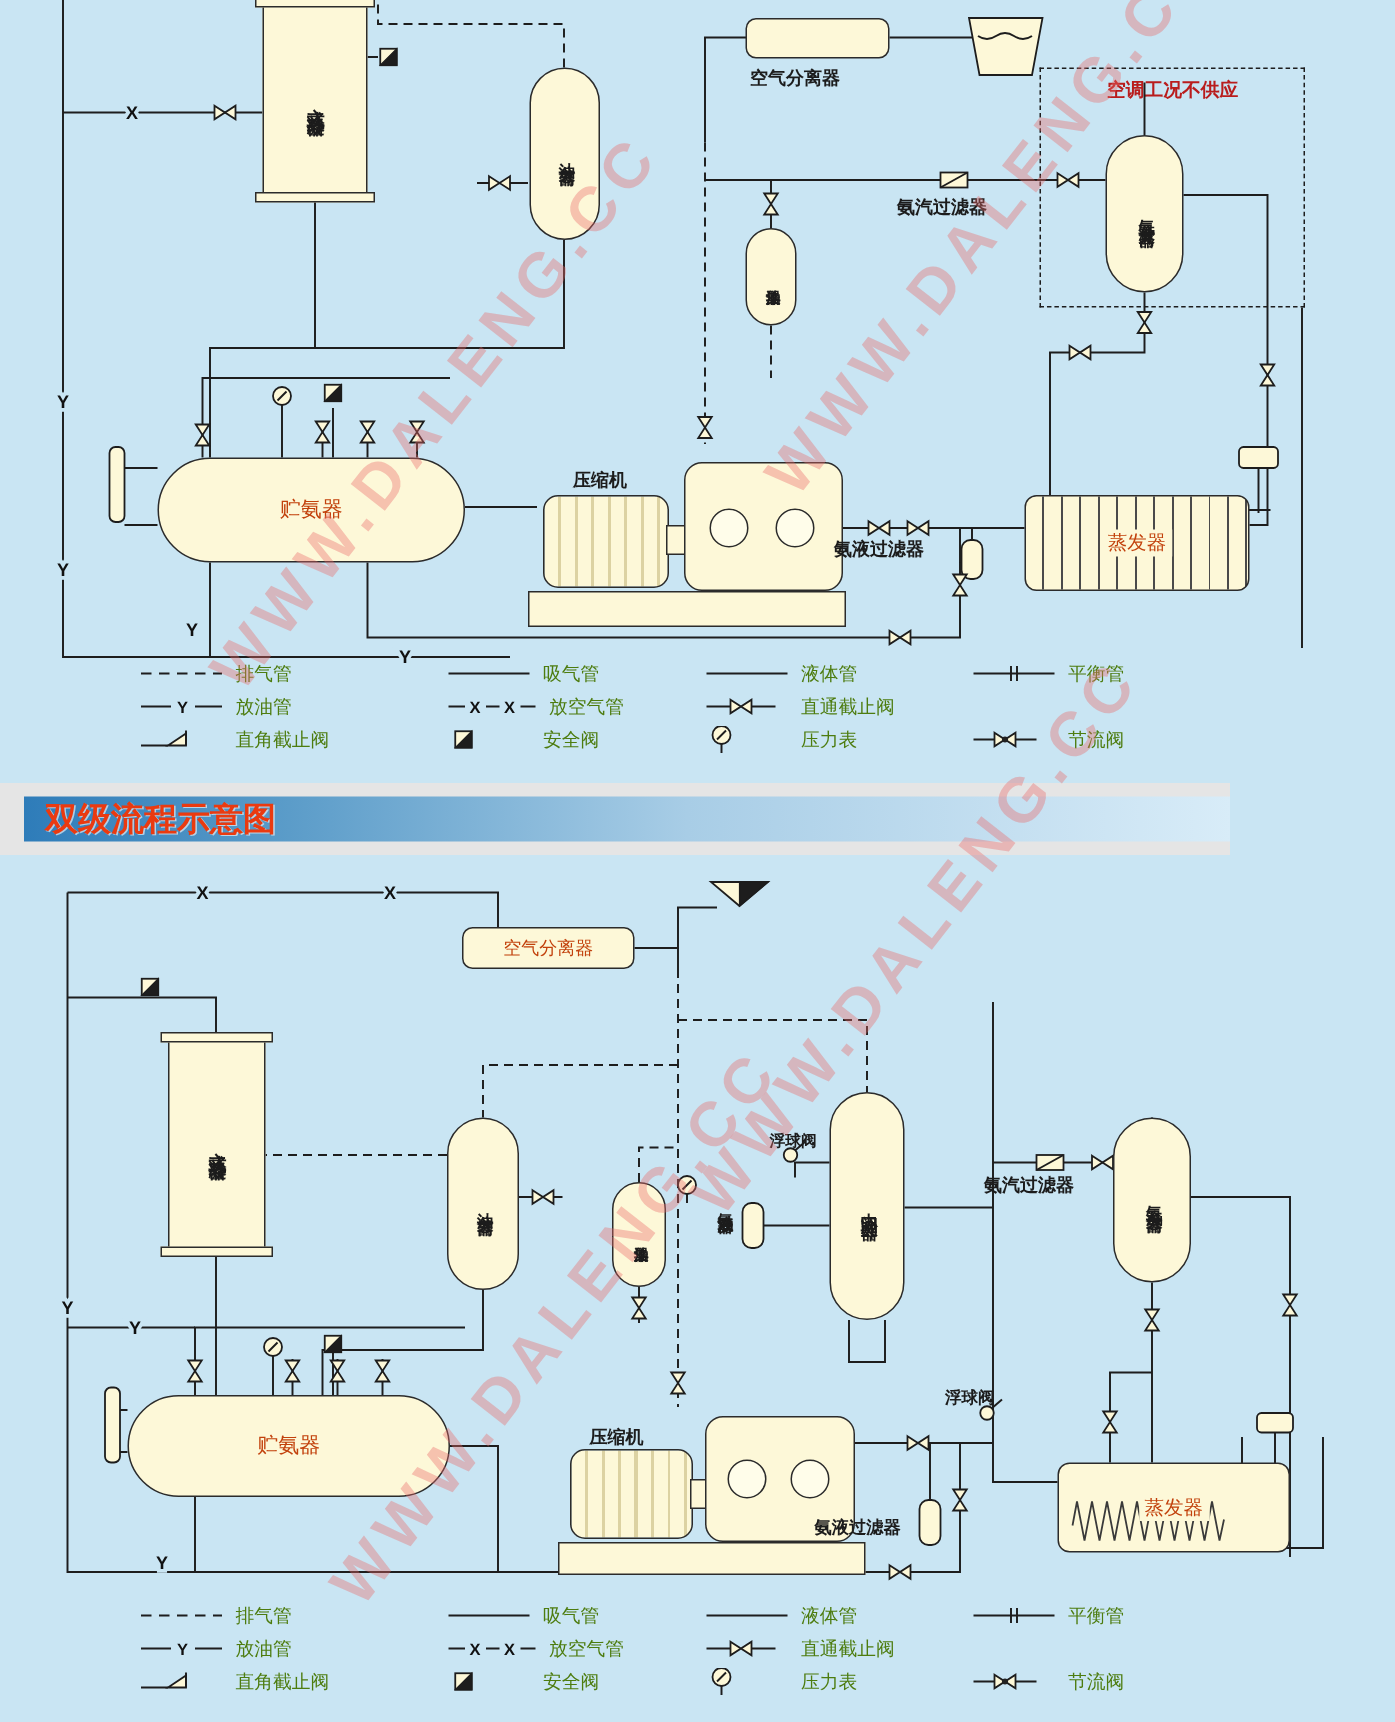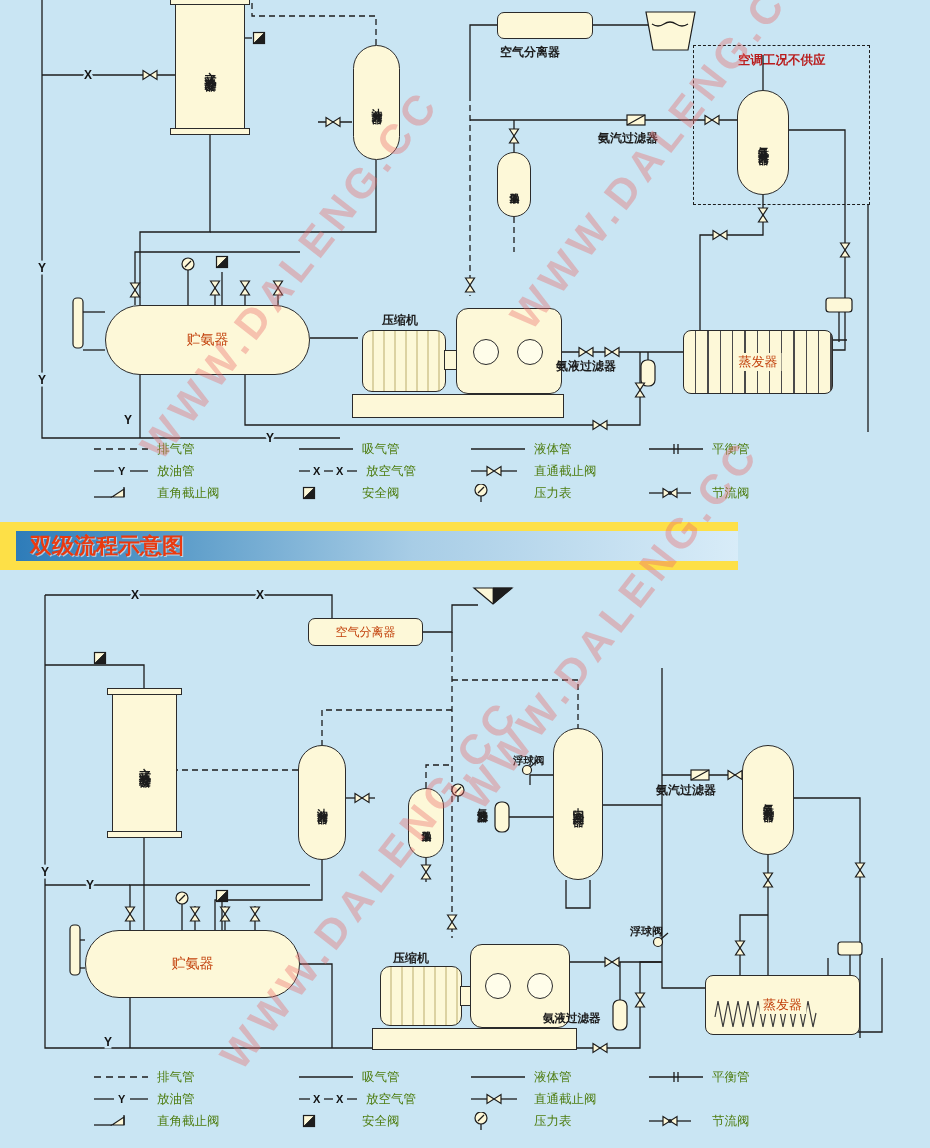--- a/index.html
+++ b/index.html
@@ -28,21 +28,21 @@
   .evap-stripes{background:#fdf8d8;background-image:repeating-linear-gradient(90deg,transparent 0 11px,#4a4a4a 11px 12.3px)}
   .tag{background:#fdf8d8;padding:0 4px;position:absolute;left:50%;top:50%;transform:translate(-50%,-50%);white-space:nowrap;z-index:2}
   .legend{position:absolute;left:92px;z-index:3;display:grid;grid-template-columns:205px 172px 178px 172px;row-gap:4px}
   .l-top{top:440px}
   .l-bot{top:498px}
   .lcell{display:flex;align-items:center;gap:7px;height:18px}
   .lsvg{flex:0 0 auto}
   .lsvg line,.lsvg path.pln{stroke:#1d1d1d;stroke-width:1.3;fill:none}
   .lx{font:bold 11px "Liberation Sans",sans-serif;fill:#111}
   .llab{font-size:12.5px;color:#4d7c0f}
-  .divider{position:relative;width:738px;height:48px;background:#fde047;z-index:4}
+  .divider{position:relative;width:820px;height:48px;background:#e5e5e5;z-index:4}
   .bar-fill{position:absolute;left:16px;right:0;top:9px;height:30px;background:linear-gradient(90deg,#2e7cb9,#5b9cc9 22%,#a8cde6 55%,#d8ecf8 100%)}
   .bar-title{position:absolute;left:30px;top:9px;height:30px;line-height:30px;font-size:22px;font-weight:bold;color:#ea3a10;z-index:5;text-shadow:1px 1px 0 rgba(255,255,255,.6)}
   .watermark{position:absolute;z-index:6;font-weight:bold;font-size:42px;letter-spacing:6px;color:rgba(233,105,105,.38);white-space:nowrap;transform:rotate(-52deg);transform-origin:0 50%;pointer-events:none}
 </style>
 </head>
 <body>
 
 <div class="page">
 
   <section class="diagram d-top">

